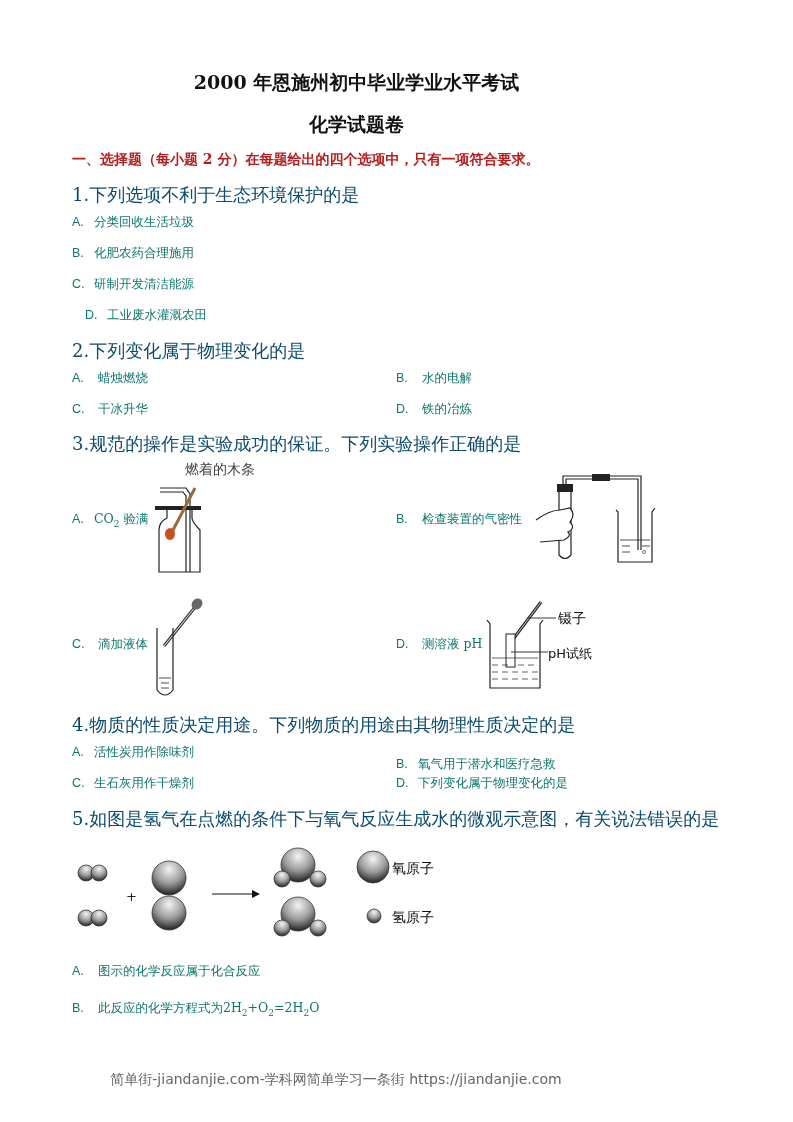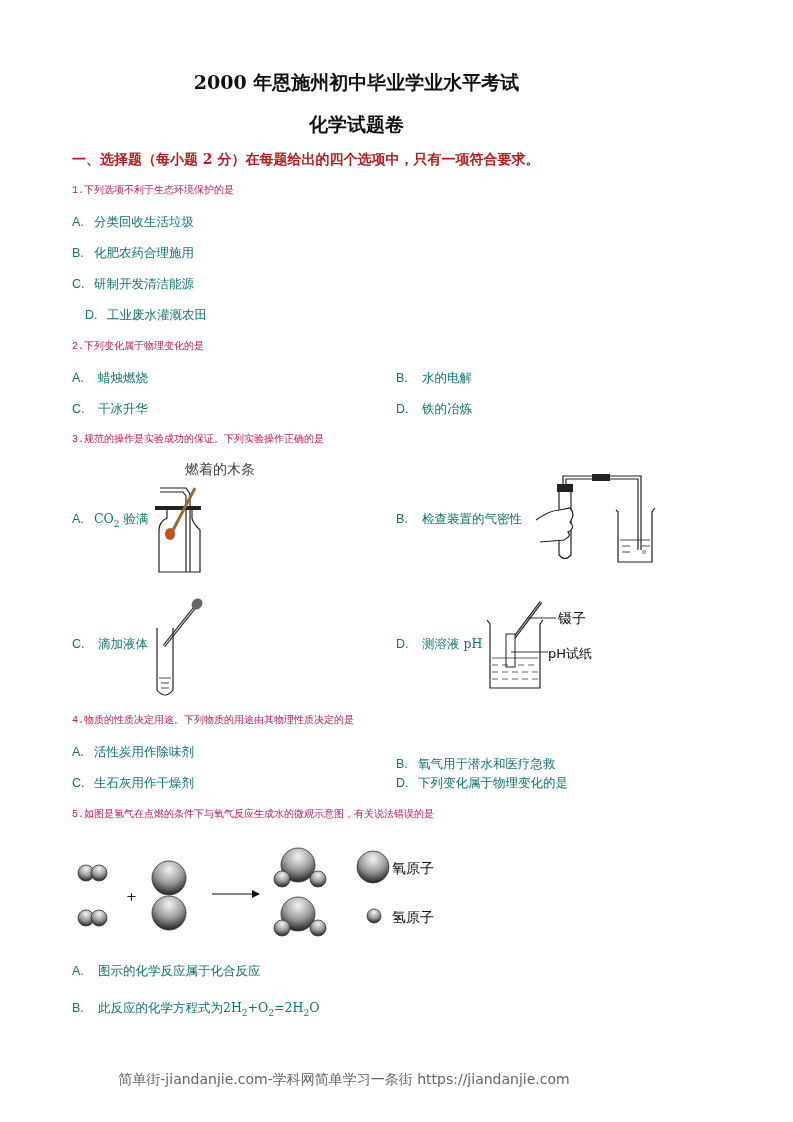--- a/index.html
+++ b/index.html
@@ -1,24 +1,24 @@
 <!DOCTYPE html>
 <html><head>
 <meta charset="utf-8">
 <style>
   html, body { margin:0; padding:0; background:#ffffff; }
   body { width:793px; height:1122px; position:relative; overflow:hidden;
          font-family:"DejaVu Serif","Liberation Serif",serif; color:#222; }
   .abs { position:absolute; }
   .title { left:0; width:713px; text-align:center; font-weight:bold; font-size:19px; color:#111; }
   .section { left:72px; font-weight:bold; font-size:14px; color:#b91c1c; }
-  .q { left:72px; font-size:10px; color:#be185d;font-family:Liberation Mono, monospace; }
+  .q { left:72px; font-size:18px; color:#0c4a6e; }
   .opt { font-size:12.5px; color:#0f766e; white-space:nowrap; }
   .opt .lbl { display:inline-block; min-width:22px; font-family:"Liberation Sans",sans-serif; }
-  .footer { left:8px; width:672px; text-align:center; font-size:14px; color:#666;
+  .footer { left:0; width:672px; text-align:center; font-size:14px; color:#666;
             font-family:"DejaVu Sans","Liberation Sans",sans-serif; }
   svg text { font-family:"DejaVu Sans","Liberation Sans",sans-serif; }
   sub { font-size:9px; }
 </style>
 </head>
 <body>
 
 <div class="abs title" style="top:70px;">2000 年恩施州初中毕业学业水平考试</div>
 <div class="abs title" style="top:112px;">化学试题卷</div>
 <div class="abs section" style="top:151px;">一、选择题（每小题 2 分）在每题给出的四个选项中，只有一项符合要求。</div>

